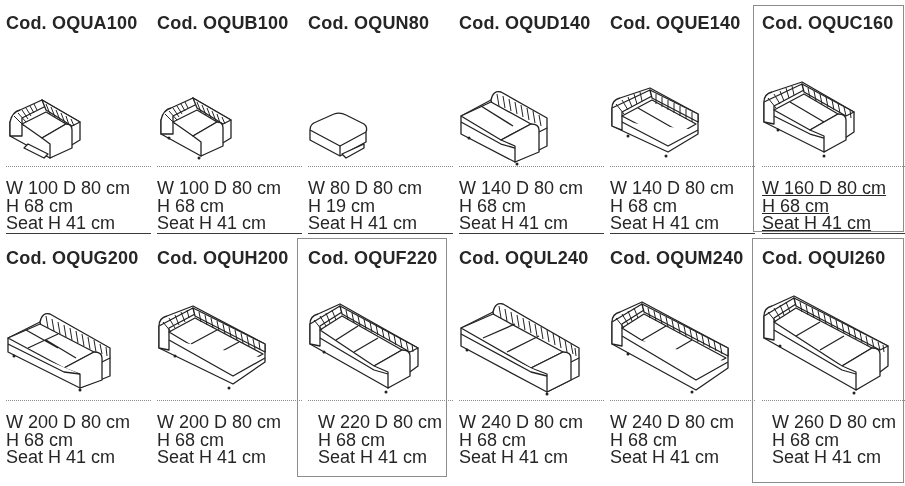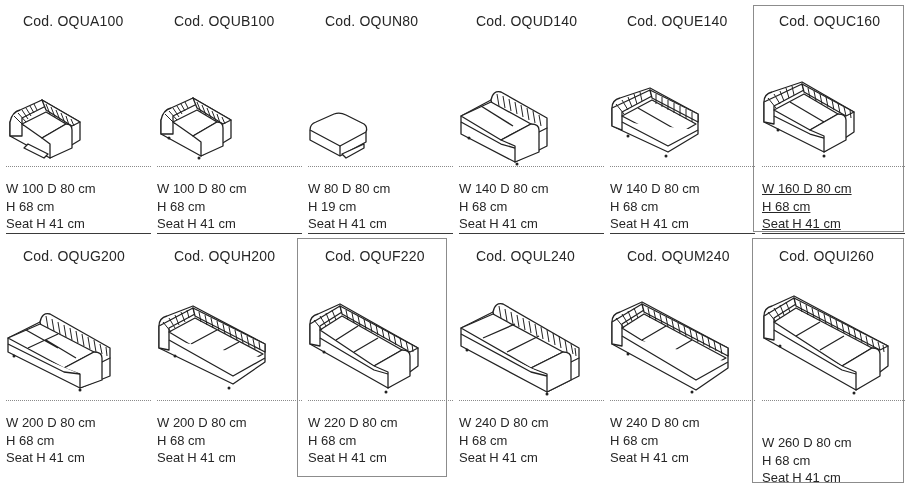--- a/index.html
+++ b/index.html
@@ -1,22 +1,22 @@
 <!DOCTYPE html>
 <html><head>
   <meta charset="utf-8">
   <style>
     html, body { margin: 0; padding: 0; background: #ffffff; }
     body { width: 905px; height: 486px; position: relative; overflow: hidden;
            font-family: "Liberation Sans", "DejaVu Sans", sans-serif; color: #262626; }
     .cell { position: absolute; width: 145px; }
-    .code { position: absolute; left: 17px; font-size: 14px; letter-spacing: 0.2px; white-space: nowrap; }
+    .code { position: absolute; left: 0; font-size: 18px; letter-spacing: 0.2px; white-space: nowrap; font-weight: bold; }
     .drawing { position: absolute; left: 0; }
     .dots { position: absolute; left: 0; width: 145px; height: 0; border-top: 1px dotted #8a8a8a; }
-    .specs { position: absolute; left: 0; font-size: 13px; line-height: 17.5px; white-space: nowrap; }
+    .specs { position: absolute; left: 0; font-size: 18px; line-height: 17.5px; white-space: nowrap; }
     .rule { position: absolute; left: 0; width: 145px; height: 0; border-top: 1.5px solid #3a3a3a; }
     .hl { position: absolute; border: 1px solid #8c8c8c; box-sizing: border-box; }
     svg { overflow: visible; }
     svg .ln { fill: #fff; stroke: #222; stroke-width: 1.3; stroke-linejoin: round; }
     svg .rib { fill: none; stroke: #222; stroke-width: 1; }
   </style>
 </head>
 <body>
 
 <div class="hl" style="left:753px; top:5px; width:151px; height:227px;"></div>
@@ -214,21 +214,21 @@
     <path class="ln" d="M28 36 L50 22 M46 48 L70 34"></path>
     <path class="ln" d="M66 62 L94 46 Q102 46 102 52 L102 72 L80 84 L80 68 Z"></path>
     <path class="ln" d="M12 34 L66 66 L80 70"></path>
     <g class="rib">
         <path d="M6 16 L14 26 M12 12 L18 22 M18 9 L22 19 M24 6 L28 16 M38 6 L40 16 M44 9 L46 19 M50 12 L52 22 M56 15 L58 25 M62 18 L64 28 M68 21 L70 31 M74 24 L76 34 M80 27 L82 37 M86 31 L88 41 M92 34 L94 44 M98 37 L100 46 M104 40 L105 48"></path>
       </g>
     <circle cx="16" cy="48" r="1.5" fill="#222"></circle>
       <circle cx="78" cy="88" r="1.5" fill="#222"></circle>
   </svg>
   <div class="dots" style="top:400px;"></div>
-  <div class="specs" style="top:414px;">
+  <div class="specs" style="top:414px;margin-left:10px;">
     <div>W 220 D 80 cm</div>
     <div>H 68 cm</div>
     <div>Seat H 41 cm</div>
   </div>
 </div>
 
 <div class="cell" style="left:459px; top:0;">
   <div class="code" style="top:248px;">Cod. OQUL240</div>
   <svg class="drawing" style="top:300px;" width="124" height="94" viewBox="0 0 124 94">
     <path class="ln" d="M2 28 L34 12 L120 58 L120 76 L88 92 L2 46 Z"></path>
@@ -284,18 +284,18 @@
     <path class="ln" d="M34 40 L58 26 M58 54 L82 40"></path>
     <path class="ln" d="M80 70 L110 52 Q118 52 118 58 L118 80 L94 94 L94 76 Z"></path>
     <path class="ln" d="M12 34 L80 74 L94 78"></path>
     <g class="rib">
         <path d="M6 16 L14 26 M12 12 L18 22 M18 9 L22 19 M24 6 L28 16 M38 6 L40 16 M44 9 L46 19 M50 12 L52 22 M56 15 L58 25 M62 18 L64 28 M68 21 L70 31 M74 24 L76 34 M80 27 L82 37 M86 30 L88 40 M92 33 L94 43 M98 36 L100 46 M104 40 L106 50 M110 43 L112 52 M116 46 L118 54 M121 49 L122 56"></path>
       </g>
     <circle cx="18" cy="50" r="1.5" fill="#222"></circle>
       <circle cx="92" cy="97" r="1.5" fill="#222"></circle>
   </svg>
   <div class="dots" style="top:400px;"></div>
-  <div class="specs" style="top:434px;">
+  <div class="specs" style="top:414px;margin-left:10px;">
     <div>W 260 D 80 cm</div>
     <div>H 68 cm</div>
     <div>Seat H 41 cm</div>
   </div>
 </div>
 
 </body></html>

